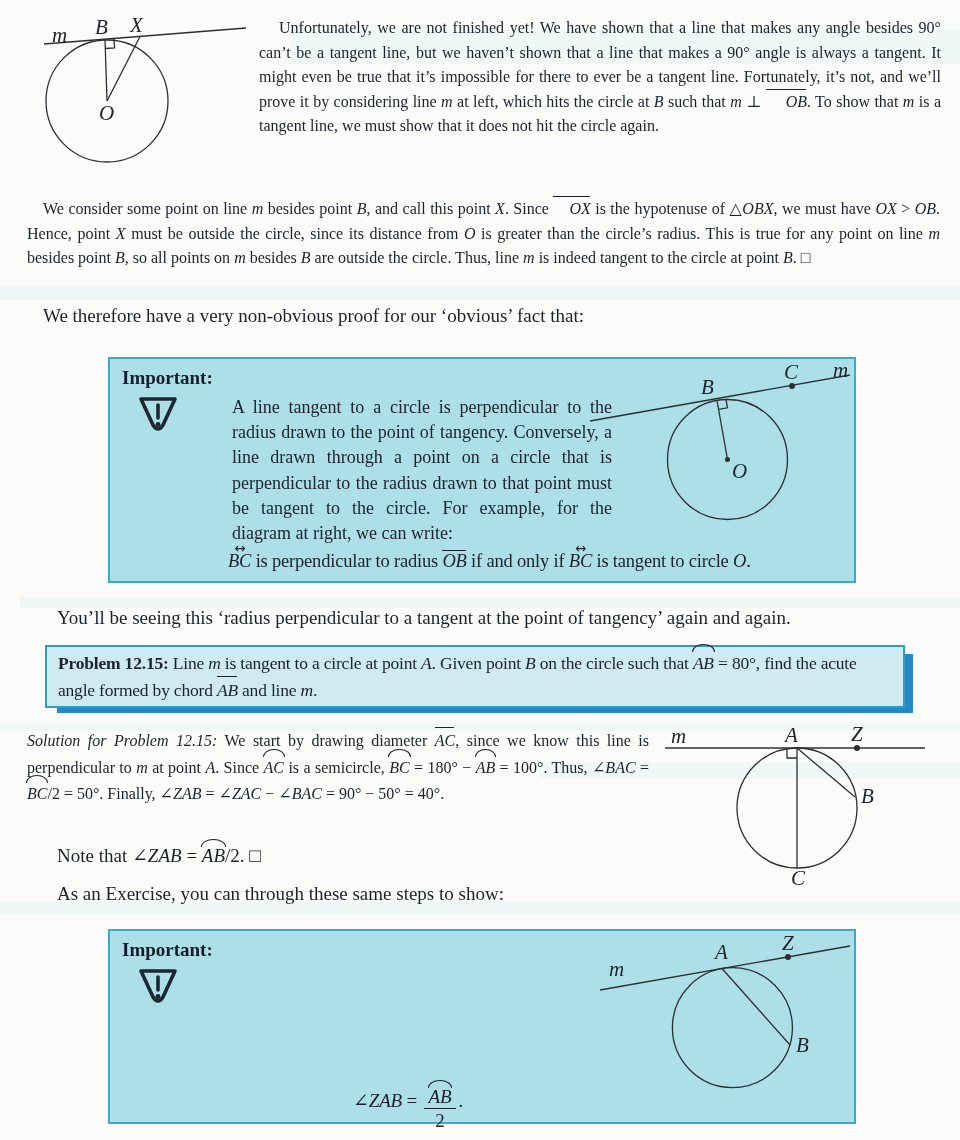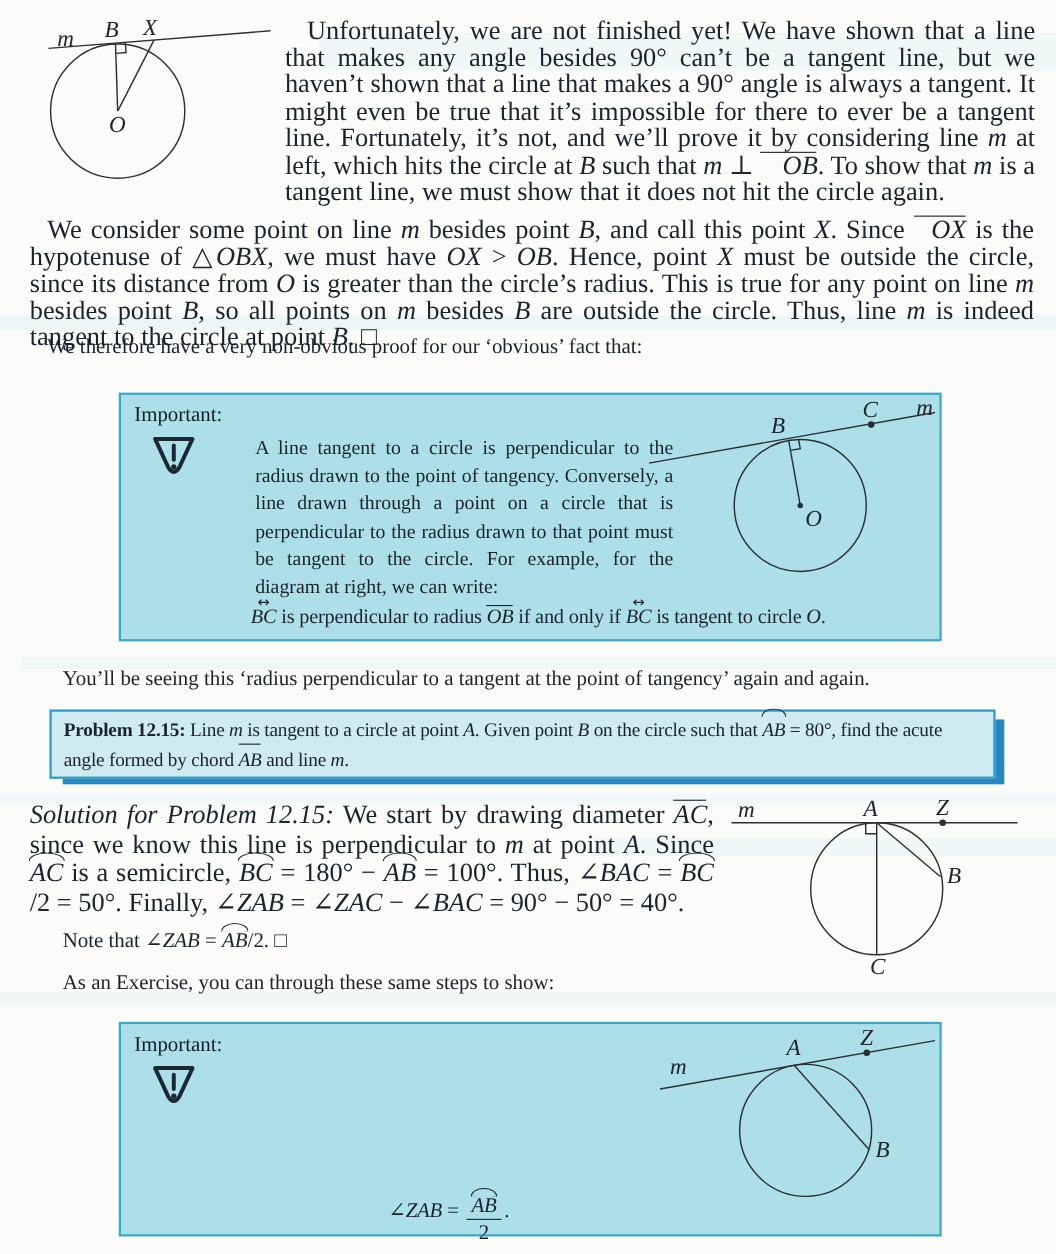--- a/index.html
+++ b/index.html
@@ -1,40 +1,40 @@
 <!DOCTYPE html>
 <html><head>
 <meta charset="utf-8">
 <style>
   html,body{margin:0;padding:0;background:#e9eae6;}
   .page{position:relative;width:960px;height:1140px;background:#fbfcf9;overflow:hidden;
         font-family:"Liberation Serif","DejaVu Serif","DejaVu Sans",serif;color:#1a222c;}
   .streak{position:absolute;background:#c2e8f0;pointer-events:none;}
-  .para{position:absolute;text-align:justify;font-size:24px;line-height:24.5px;}
+  .para{position:absolute;text-align:justify;font-size:16px;line-height:24.5px;}
   .single{position:absolute;font-size:19px;white-space:nowrap;}
   .it{font-style:italic;}
   .bd{font-weight:bold;}
   
   .seg{font-style:italic;display:inline-block;position:relative;}
   .seg::before{content:"";position:absolute;left:0;right:1px;top:-1px;border-top:1.5px solid currentColor;}
   
   .arc{font-style:italic;display:inline-block;position:relative;}
   .arc::after{content:"";position:absolute;left:-1px;right:-1px;top:-6px;height:7px;
               border:1.5px solid currentColor;border-bottom:none;border-radius:50% 50% 0 0/100% 100% 0 0;}
   
   .dline{font-style:italic;display:inline-block;position:relative;}
   .dline::before{content:"\2194";position:absolute;top:-0.78em;left:50%;transform:translateX(-50%);
                  font-size:0.72em;font-style:normal;font-family:"DejaVu Sans",sans-serif;}
   
   .frac{display:inline-block;vertical-align:-1.05em;text-align:center;line-height:1.12;margin:0 2px;}
   .frac .num{display:block;padding:7px 5px 1px;border-bottom:1.6px solid #1a222c;}
   .frac .den{display:block;padding-top:1px;}
   
   .impbox{position:absolute;left:108px;width:748px;background:#addfe9;border:2px solid #3fa8c8;box-sizing:border-box;}
-  .impbox .implabel{position:absolute;left:12px;top:8px;font-size:19px;font-weight:normal;color:#141e2a;}
+  .impbox .implabel{position:absolute;left:12px;top:8px;font-size:19px;font-weight:bold;color:#141e2a;}
   .impbox .impbody{position:absolute;text-align:justify;font-size:18px;line-height:25.2px;margin-top:28px;}
   .impbox .impformula{position:absolute;font-size:18.5px;letter-spacing:-0.2px;white-space:nowrap;}
   .impicon{position:absolute;left:26px;top:36px;}
   
   .problembox{position:absolute;left:45px;top:645px;width:860px;height:63px;background:#cfeaf1;
               border:2px solid #2f9cc4;box-sizing:border-box;box-shadow:10px 7px 0 -2px #2687c5;
               padding:3px 11px 0 11px;font-size:17.5px;line-height:27px;letter-spacing:-0.2px;}
   svg text{font-family:"Liberation Serif","DejaVu Serif",serif;font-style:italic;font-size:21px;fill:#20262e;}
   svg .geo{fill:none;stroke:#2c2f32;stroke-width:1.3px;}
 </style>

